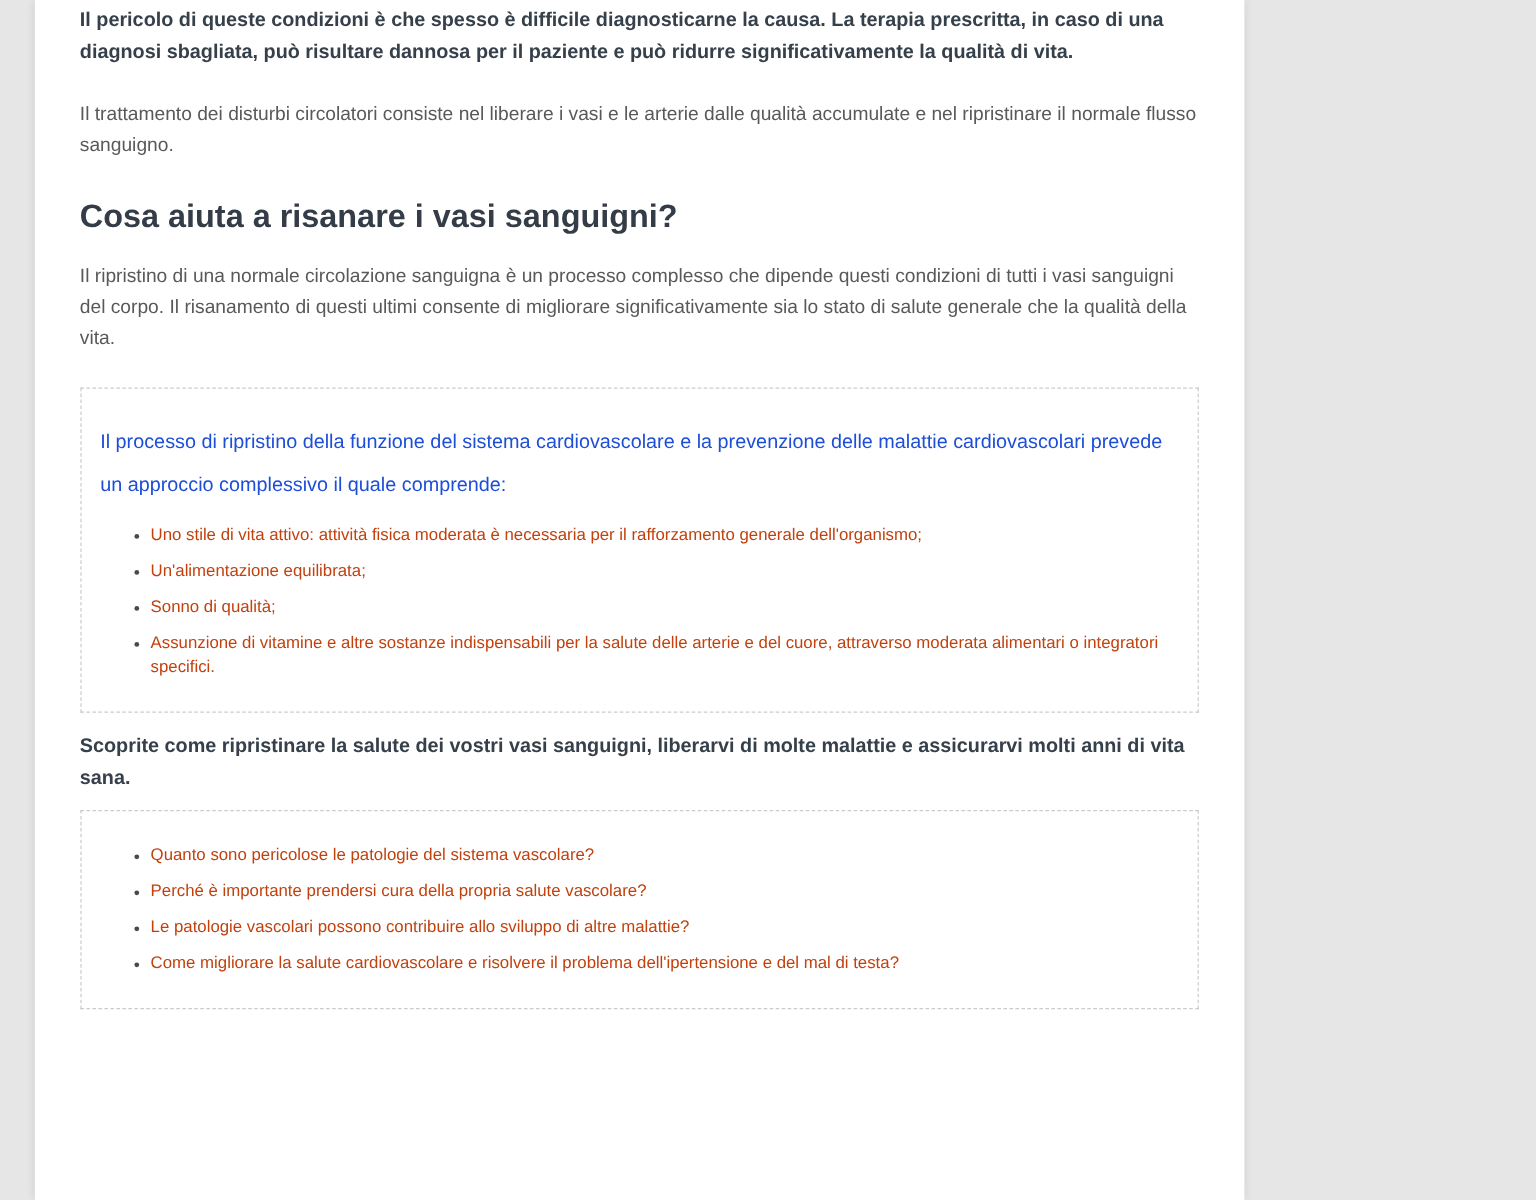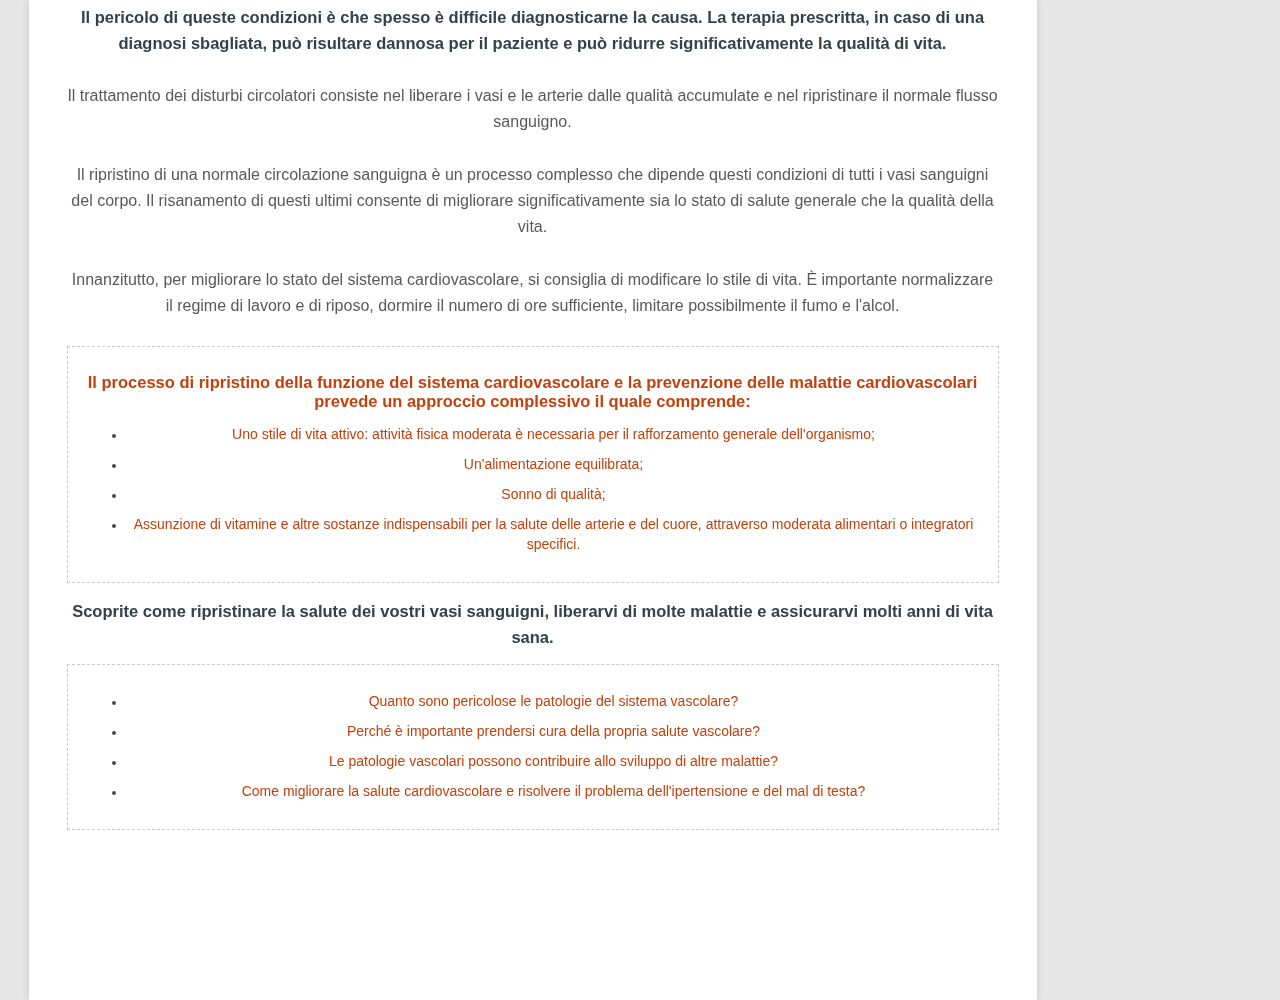--- a/index.html
+++ b/index.html
@@ -8,21 +8,20 @@
     width: 1280px;
     height: 1000px;
     overflow: hidden;
     background: #e6e6e6;
     font-family: "Liberation Sans", sans-serif;
   }
   .canvas {
     width: 1065px;
     height: 1000px;
     overflow: hidden;
-    text-align: center;
   }
   .content {
     width: 1008px;
     min-height: 1000px;
     margin: 0 auto;
     background: #ffffff;
     box-sizing: border-box;
     padding: 4px 38px 60px 38px;
     box-shadow: 0 0 8px rgba(0,0,0,0.13);
   }
@@ -48,23 +47,23 @@
     margin: 24px 0 20px 0;
   }
   .dashed-box {
     border: 1px dashed #c9cbcd;
     padding: 26px 16px 18px 16px;
     margin: 0 0 15px 0;
     background: #ffffff;
   }
   .box-title {
     font-size: 16.5px;
-    font-weight: bold;
-    line-height: 19px;
-    color: #c2410c;
+    font-weight: normal;
+    line-height: 36px;
+    color: #1d4ed8;
     margin: 0 0 13px 0;
   }
   .dashed-box ul {
     margin: 0;
     padding: 0 0 0 30px;
     list-style: disc;
   }
   .dashed-box li {
     font-size: 14px;
     line-height: 20px;
@@ -79,24 +78,24 @@
 </head>
 <body>
 
 <div class="canvas">
   <main class="content">
 
     <p class="lead">Il pericolo di queste condizioni è che spesso è difficile diagnosticarne la causa. La terapia prescritta, in caso di una diagnosi sbagliata, può risultare dannosa per il paziente e può ridurre significativamente la qualità di vita.</p>
 
     <p>Il trattamento dei disturbi circolatori consiste nel liberare i vasi e le arterie dalle qualità accumulate e nel ripristinare il normale flusso sanguigno.</p>
 
+    <h2>Cosa aiuta a risanare i vasi sanguigni?</h2>
 
     <p>Il ripristino di una normale circolazione sanguigna è un processo complesso che dipende questi condizioni di tutti i vasi sanguigni del corpo. Il risanamento di questi ultimi consente di migliorare significativamente sia lo stato di salute generale che la qualità della vita.</p>
 
-    <p>Innanzitutto, per migliorare lo stato del sistema cardiovascolare, si consiglia di modificare lo stile di vita. È importante normalizzare il regime di lavoro e di riposo, dormire il numero di ore sufficiente, limitare possibilmente il fumo e l'alcol.</p>
 
     <section class="dashed-box">
       <p class="box-title">Il processo di ripristino della funzione del sistema cardiovascolare e la prevenzione delle malattie cardiovascolari prevede un approccio complessivo il quale comprende:</p>
       <ul>
           <li>Uno stile di vita attivo: attività fisica moderata è necessaria per il rafforzamento generale dell'organismo;</li>
           <li>Un'alimentazione equilibrata;</li>
           <li>Sonno di qualità;</li>
           <li>Assunzione di vitamine e altre sostanze indispensabili per la salute delle arterie e del cuore, attraverso moderata alimentari o integratori specifici.</li>
         </ul>
     </section>

